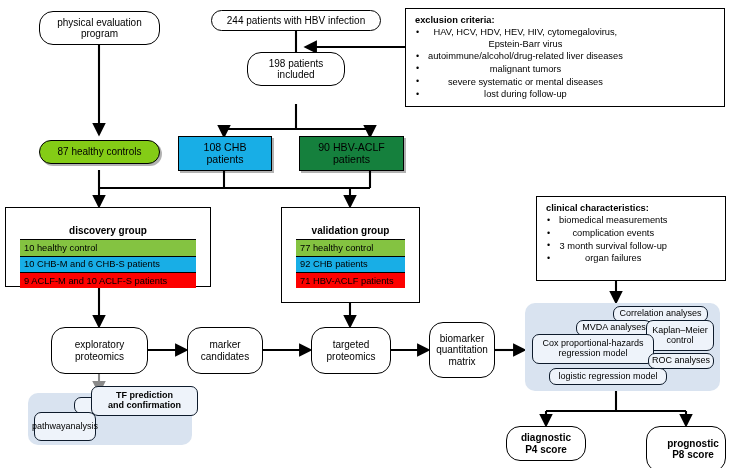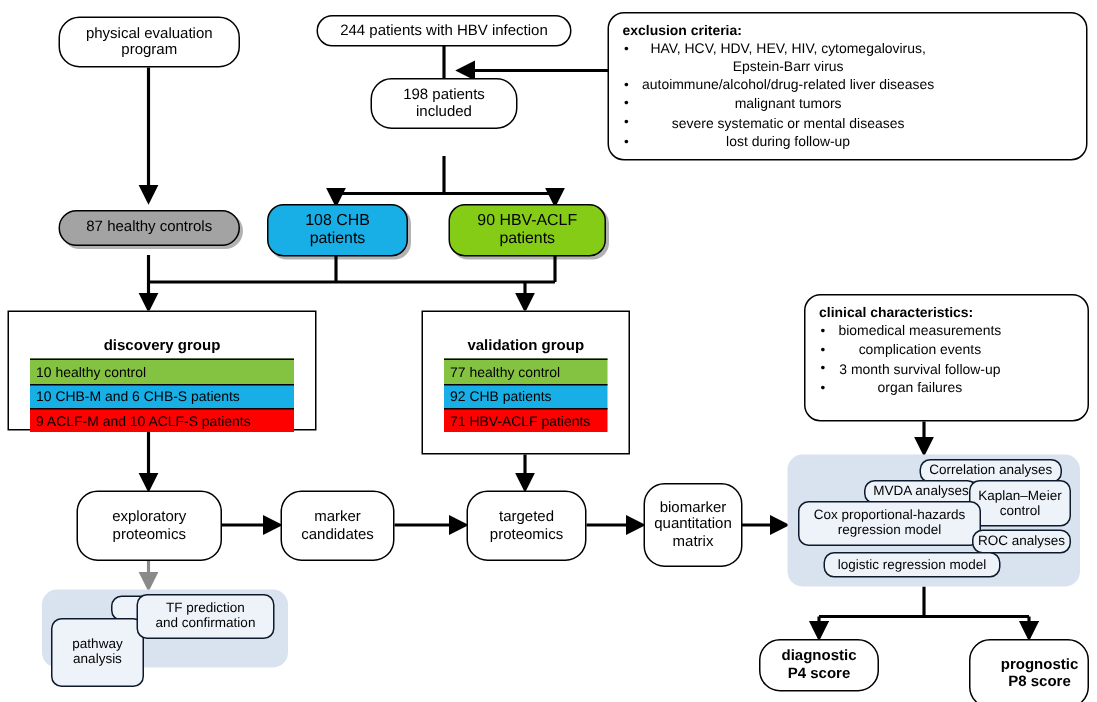--- a/index.html
+++ b/index.html
@@ -31,21 +31,21 @@
     display: flex;
     flex-direction: column;
     align-items: center;
     justify-content: center;
     text-align: center;
     color: #000;
     line-height: 1.12;
     z-index: 3;
   }
   .rounded { border-radius: 9px; }
-  .rounded-lg { border-radius: 11px; }
+  .rounded-lg { border-radius: 0; }
   .shadowed { box-shadow: 2px 2px 0 rgba(0,0,0,0.30); }
   .fs11 { font-size: 10.6px; }
   .fs105 { font-size: 10px; border-radius: 14px; }
   .fs95 { font-size: 9.3px; }
   .fs9 { font-size: 9px; }
   .bold { font-weight: bold; }
 
   
   .criteria {
     align-items: flex-start;
@@ -91,23 +91,23 @@
     padding: 2.5px 0 2.5px 4px;
     text-align: left;
     white-space: nowrap;
     overflow: hidden;
   }
   .g-green { background: #84C341; }
   .g-blue  { background: #18AEE6; }
   .g-red   { background: #FD0100; }
 
   
-  .pill-green { background: #a3a3a3; text-align: right; }
+  .pill-green { background: #84cc16; text-align: right; }
   .pill-blue  { background: #18AEE6; }
-  .pill-red   { background: #84cc16; }
+  .pill-red   { background: #15803d; }
 
   
   .panel {
     position: absolute;
     box-sizing: border-box;
     background: #D9E3F0;
     border-radius: 10px;
     z-index: 1;
   }
   .minibox {
@@ -269,25 +269,25 @@
   <div class="node rounded fs105" style="left:429px; top:322px; width:66px; height:56px;">
     <span>biomarker</span>
     <span>quantitation</span>
     <span>matrix</span>
   </div>
 
   <div class="panel" style="left:28px; top:393px; width:164px; height:52px;"></div>
   <div class="minibox fs9" style="left:74px; top:397px; width:94px; height:17px;">
     <span>GO analyses</span>
   </div>
-  <div class="minibox fs9" style="left:34px; top:412px; width:62px; height:46px; flex-direction:column;">
+  <div class="minibox fs9" style="left:34px; top:412px; width:62px; height:29px; flex-direction:row;">
     <span>pathway</span>
     <span>analysis</span>
   </div>
-  <div class="minibox fs9" style="left:91px; top:396px; width:92px; height:30px; flex-direction:column;">
+  <div class="minibox fs9" style="left:91px; top:386px; width:107px; height:30px; flex-direction:column;font-weight:bold;">
     <span>TF prediction</span>
     <span>and confirmation</span>
   </div>
 
   <div class="panel" style="left:525px; top:303px; width:195px; height:88px;"></div>
   <div class="minibox fs9" style="left:613px; top:306px; width:95px; height:16px;">
     <span>Correlation analyses</span>
   </div>
   <div class="minibox fs9" style="left:576px; top:320px; width:76px; height:16px;">
     <span>MVDA analyses</span>

